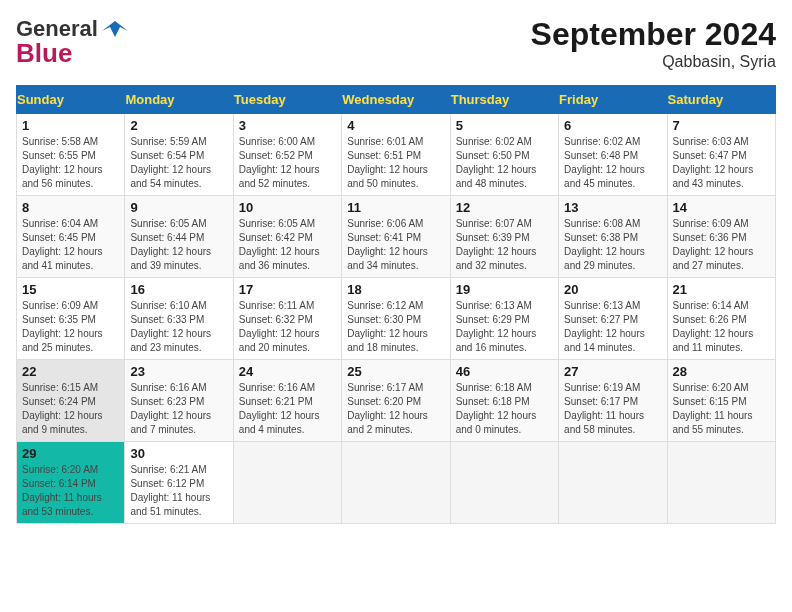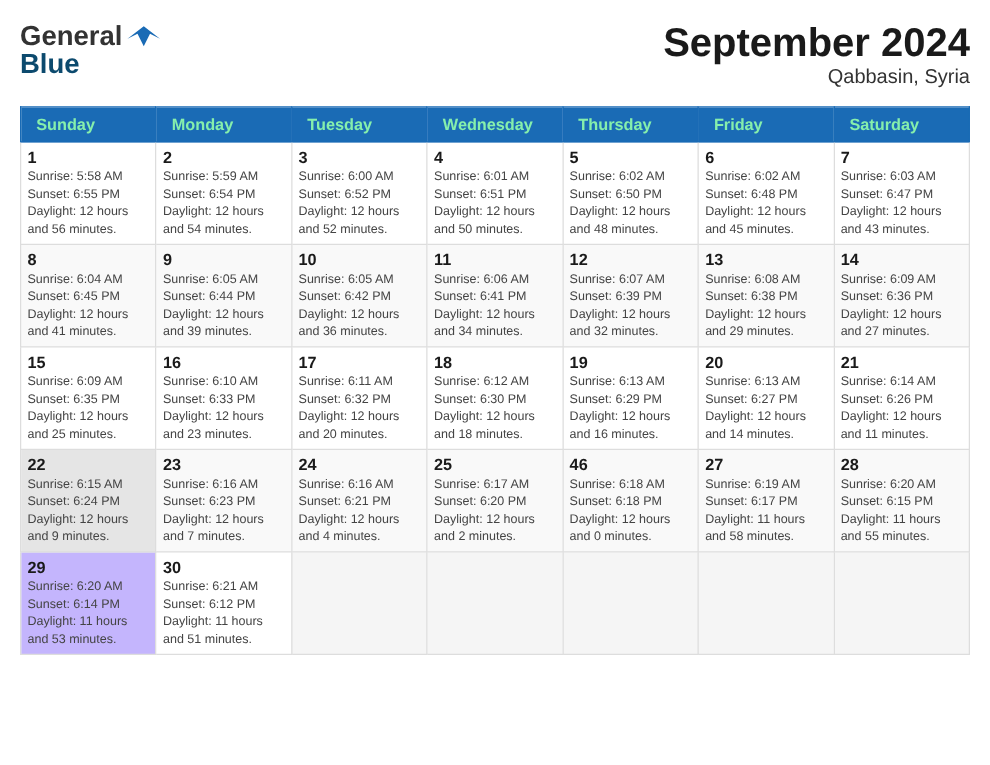--- a/index.html
+++ b/index.html
@@ -39,22 +39,22 @@
       font-weight: normal;
       color: #333;
     }
     .calendar {
       width: 100%;
       border-collapse: collapse;
       border: 1px solid #ccc;
     }
     .calendar th {
       background: #1a6bb5;
-      color: #86efac;
-      padding: 6px 12px;
+      color: #fde047;
+      padding: 6px 0;
       font-size: 13px;
       font-weight: bold;
       text-align: left;
       border: 1px solid #1a6bb5;
     }
     .calendar td {
       vertical-align: top;
       padding: 4px 5px;
       font-size: 10px;
       color: #333;
@@ -84,21 +84,21 @@
 
 <div class="header">
   <div class="logo">
     <div class="logo-row">
       <span style="font-size:22px;font-weight:bold;">
         <span style="color:#333;">General</span><svg width="30" height="22" viewBox="0 0 30 22" style="vertical-align:middle;margin-left:2px;">
             <polygon points="15,2 28,12 20,8 15,18 10,8 2,12" fill="#1a6bb5"></polygon>
           </svg>
       </span>
     </div>
-    <span style="font-size:22px;font-weight:bold;color:#0c4a6e;margin-top:-4px;">Blue</span>
+    <span style="font-size:26px;font-weight:bold;color:#be185d;margin-top:-4px;">Blue</span>
   </div>
   <div class="title-block">
     <h1>September 2024</h1>
     <h2>Qabbasin, Syria</h2>
   </div>
 </div>
 
 <table class="calendar">
   <thead>
     <tr>
@@ -226,21 +226,21 @@
         <td style="background: rgb(249, 249, 249);">
           <span class="day-num">27</span>
           <div class="day-info">Sunrise: 6:19 AM<br>Sunset: 6:17 PM<br>Daylight: 11 hours<br>and 58 minutes.</div>
         </td>
         <td style="background: rgb(249, 249, 249);">
           <span class="day-num">28</span>
           <div class="day-info">Sunrise: 6:20 AM<br>Sunset: 6:15 PM<br>Daylight: 11 hours<br>and 55 minutes.</div>
         </td>
       </tr>
       <tr>
-        <td style="background: #c4b5fd;">
+        <td style="background: #14b8a6;">
           <span class="day-num">29</span>
           <div class="day-info">Sunrise: 6:20 AM<br>Sunset: 6:14 PM<br>Daylight: 11 hours<br>and 53 minutes.</div>
         </td>
         <td style="background: rgb(255, 255, 255);">
           <span class="day-num">30</span>
           <div class="day-info">Sunrise: 6:21 AM<br>Sunset: 6:12 PM<br>Daylight: 11 hours<br>and 51 minutes.</div>
         </td>
         <td class="empty" style="background: rgb(245, 245, 245);"></td>
         <td class="empty" style="background: rgb(245, 245, 245);"></td>
         <td class="empty" style="background: rgb(245, 245, 245);"></td>

